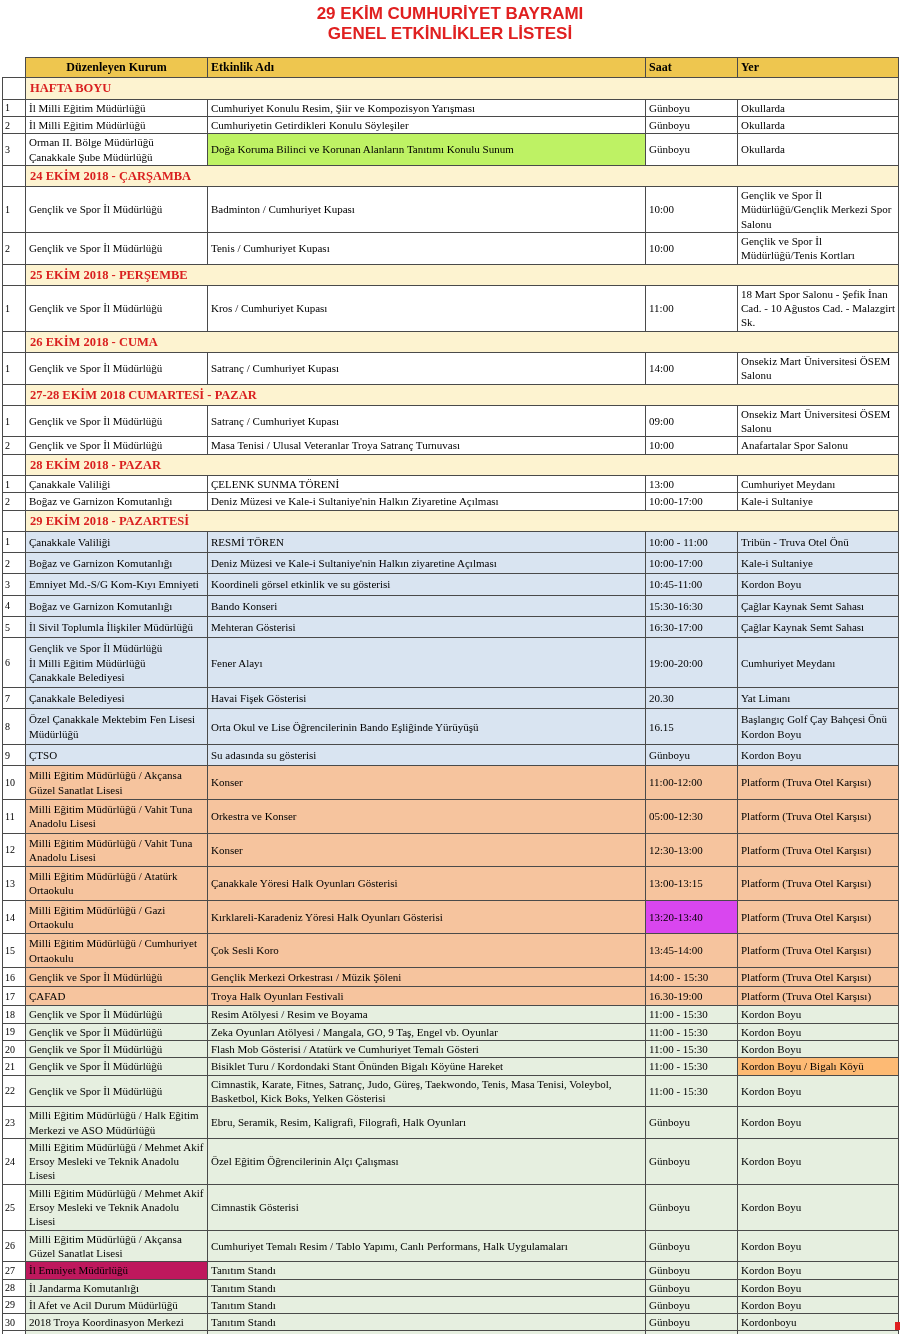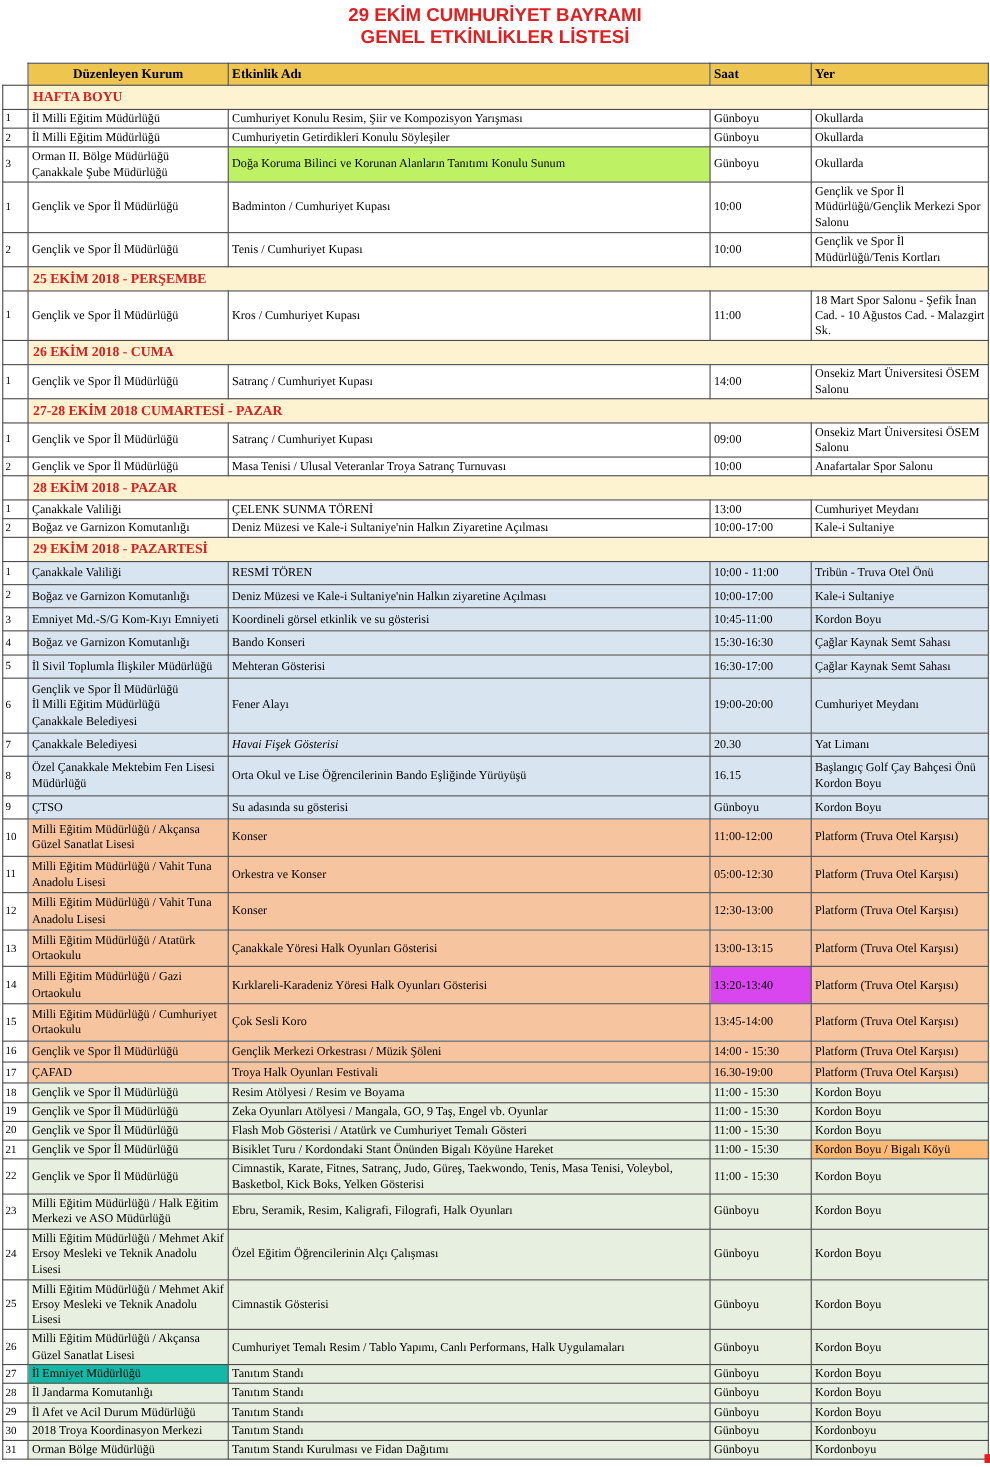--- a/index.html
+++ b/index.html
@@ -95,20 +95,24 @@
           <td class="data" style="background: rgb(255, 255, 255);">Okullarda</td>
         </tr>
         <tr class="theme-white">
           <td class="num">3</td>
           <td class="data" style="background: rgb(255, 255, 255);">Orman II. Bölge Müdürlüğü
 Çanakkale Şube Müdürlüğü</td>
           <td class="data" style="background: #bef264;">Doğa Koruma Bilinci ve Korunan Alanların Tanıtımı Konulu Sunum</td>
           <td class="data" style="background: rgb(255, 255, 255);">Günboyu</td>
           <td class="data" style="background: rgb(255, 255, 255);">Okullarda</td>
         </tr>
+        <tr>
+          <td class="num"></td>
+          <td class="section" colspan="4" style="background: rgb(253, 243, 208); color: rgb(217, 31, 31);">24 EKİM 2018 - ÇARŞAMBA</td>
+        </tr>
         <tr class="theme-white">
           <td class="num">1</td>
           <td class="data" style="background: rgb(255, 255, 255);">Gençlik ve Spor İl Müdürlüğü</td>
           <td class="data" style="background: rgb(255, 255, 255);">Badminton / Cumhuriyet Kupası</td>
           <td class="data" style="background: rgb(255, 255, 255);">10:00</td>
           <td class="data" style="background: rgb(255, 255, 255);">Gençlik ve Spor İl Müdürlüğü/Gençlik Merkezi Spor Salonu</td>
         </tr>
         <tr class="theme-white">
           <td class="num">2</td>
           <td class="data" style="background: rgb(255, 255, 255);">Gençlik ve Spor İl Müdürlüğü</td>
@@ -218,21 +222,21 @@
           <td class="data" style="background: rgb(217, 228, 241);">Gençlik ve Spor İl Müdürlüğü
 İl Milli Eğitim Müdürlüğü
 Çanakkale Belediyesi</td>
           <td class="data" style="background: rgb(217, 228, 241);">Fener Alayı</td>
           <td class="data" style="background: rgb(217, 228, 241);">19:00-20:00</td>
           <td class="data" style="background: rgb(217, 228, 241);">Cumhuriyet Meydanı</td>
         </tr>
         <tr class="theme-blue">
           <td class="num">7</td>
           <td class="data" style="background: rgb(217, 228, 241);">Çanakkale Belediyesi</td>
-          <td class="data" style="background: rgb(217, 228, 241); font-style: italic;">Havai Fişek Gösterisi</td>
+          <td class="data" style="background: rgb(217, 228, 241);">Havai Fişek Gösterisi</td>
           <td class="data" style="background: rgb(217, 228, 241);">20.30</td>
           <td class="data" style="background: rgb(217, 228, 241); margin-left: 28px;">Yat Limanı</td>
         </tr>
         <tr class="theme-blue">
           <td class="num">8</td>
           <td class="data" style="background: rgb(217, 228, 241);">Özel Çanakkale Mektebim Fen Lisesi Müdürlüğü</td>
           <td class="data" style="background: rgb(217, 228, 241);">Orta Okul ve Lise Öğrencilerinin Bando Eşliğinde Yürüyüşü</td>
           <td class="data" style="background: rgb(217, 228, 241);">16.15</td>
           <td class="data" style="background: rgb(217, 228, 241);">Başlangıç Golf Çay Bahçesi Önü Kordon Boyu</td>
         </tr>
@@ -357,21 +361,21 @@
         </tr>
         <tr class="theme-green">
           <td class="num">26</td>
           <td class="data" style="background: rgb(230, 239, 224);">Milli Eğitim Müdürlüğü / Akçansa Güzel Sanatlat Lisesi</td>
           <td class="data" style="background: rgb(230, 239, 224);">Cumhuriyet Temalı Resim / Tablo Yapımı, Canlı Performans, Halk Uygulamaları</td>
           <td class="data" style="background: rgb(230, 239, 224);">Günboyu</td>
           <td class="data" style="background: rgb(230, 239, 224);">Kordon Boyu</td>
         </tr>
         <tr class="theme-green">
           <td class="num">27</td>
-          <td class="data" style="background: #14b8a6;">İl Emniyet Müdürlüğü</td>
+          <td class="data" style="background: #be185d;">İl Emniyet Müdürlüğü</td>
           <td class="data" style="background: rgb(230, 239, 224);">Tanıtım Standı</td>
           <td class="data" style="background: rgb(230, 239, 224);">Günboyu</td>
           <td class="data" style="background: rgb(230, 239, 224);">Kordon Boyu</td>
         </tr>
         <tr class="theme-green">
           <td class="num">28</td>
           <td class="data" style="background: rgb(230, 239, 224);">İl Jandarma Komutanlığı</td>
           <td class="data" style="background: rgb(230, 239, 224);">Tanıtım Standı</td>
           <td class="data" style="background: rgb(230, 239, 224);">Günboyu</td>
           <td class="data" style="background: rgb(230, 239, 224);">Kordon Boyu</td>

